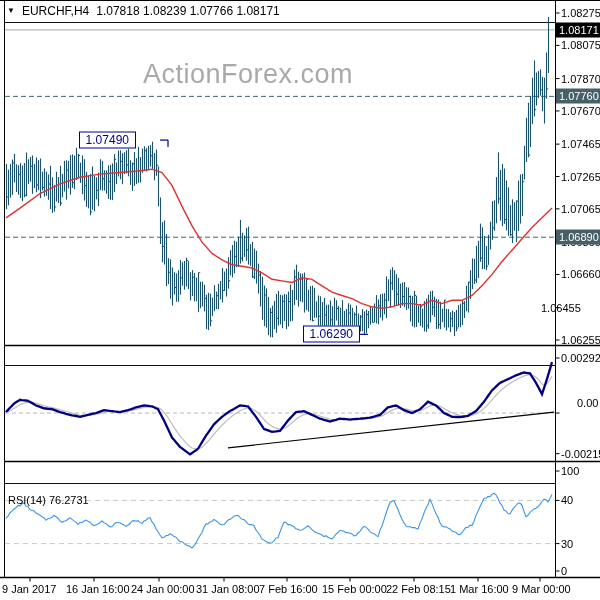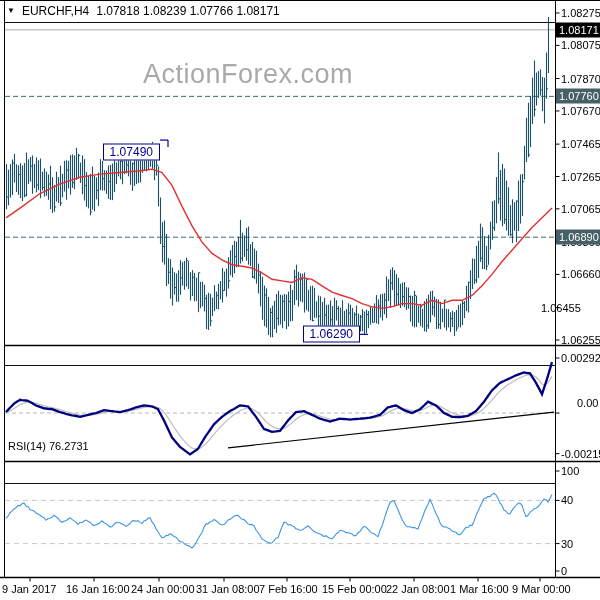--- a/index.html
+++ b/index.html
@@ -6,21 +6,21 @@
   .chart{position:relative;width:600px;height:600px;background:#ffffff;
          font-family:"Liberation Sans",sans-serif;overflow:hidden;}
   svg{position:absolute;left:0;top:0;}
   .titlebar{position:absolute;top:4px;left:7px;font-size:12px;color:#000;
             display:flex;align-items:center;gap:7px;white-space:nowrap;}
   .marker{font-size:8px;line-height:12px;color:#000;}
   .watermark{position:absolute;left:143px;top:59px;font-size:27px;color:#A9A9A9;
              letter-spacing:0.5px;white-space:nowrap;}
   .ind-label{position:absolute;left:8px;font-size:11px;color:#000;white-space:nowrap;}
   #macd-label{top:350px;}
-  #rsi-label{top:440px;}
+  #rsi-label{top:494px;}
   #labels div{position:absolute;}
   .axis-label{font-size:11px;color:#000;transform:translateY(-50%);white-space:nowrap;}
   .date-label{font-size:11px;color:#000;white-space:nowrap;}
   .hl{position:absolute;left:556px;width:43px;height:15px;line-height:15px;
       padding-left:3px;font-size:11px;color:#fff;transform:translateY(-50%);}
   .anno{position:absolute;font-size:12px;line-height:15px;color:#00008B;
         border:1px solid #00008B;background:#fff;padding:0 6px;
         transform:translateY(-50%);white-space:nowrap;}
 </style>
 </head>
@@ -470,24 +470,24 @@
       <div class="axis-label" style="left: 561px; top: 471px;">100</div>
       <div class="axis-label" style="left: 561px; top: 500.4px;">40</div>
       <div class="axis-label" style="left: 561px; top: 543.6px;">30</div>
       <div class="axis-label" style="left: 561px; top: 571px;">0</div>
       <div class="date-label" style="left: 2px; top: 583px;">9 Jan 2017</div>
       <div class="date-label" style="left: 66px; top: 583px; text-align: right;">16 Jan 16:00</div>
       <div class="date-label" style="left: 131px; top: 583px;">24 Jan 00:00</div>
       <div class="date-label" style="left: 196px; top: 583px;">31 Jan 08:00</div>
       <div class="date-label" style="left: 259px; top: 583px;">7 Feb 16:00</div>
       <div class="date-label" style="left: 322px; top: 583px;">15 Feb 00:00</div>
-      <div class="date-label" style="left: 386px; top: 583px;">22 Jan 08:00</div>
+      <div class="date-label" style="left: 386px; top: 583px;">22 Feb 08:15</div>
       <div class="date-label" style="left: 450px; top: 583px;">1 Mar 16:00</div>
       <div class="date-label" style="left: 512px; top: 583px;">9 Mar 00:00</div>
     </div>
 
   <div class="hl" id="hl0" style="top: 29.8356px; background: rgb(0, 0, 0);">1.08171</div>
   <div class="hl" id="hl1" style="top: 96.3688px; background: rgb(71, 95, 102);">1.07760</div>
   <div class="hl" id="hl2" style="top: 237.205px; background: rgb(71, 95, 102);">1.06890</div>
 
-  <div class="anno" id="anno0" style="right: 440px; top: 140.077px; margin-top: 12px;">1.07490</div>
+  <div class="anno" id="anno0" style="right: 464px; top: 140.077px;">1.07490</div>
   <div class="anno" id="anno1" style="right: 240px; top: 334.334px;">1.06290</div>
 </div>
 
 </body></html>

